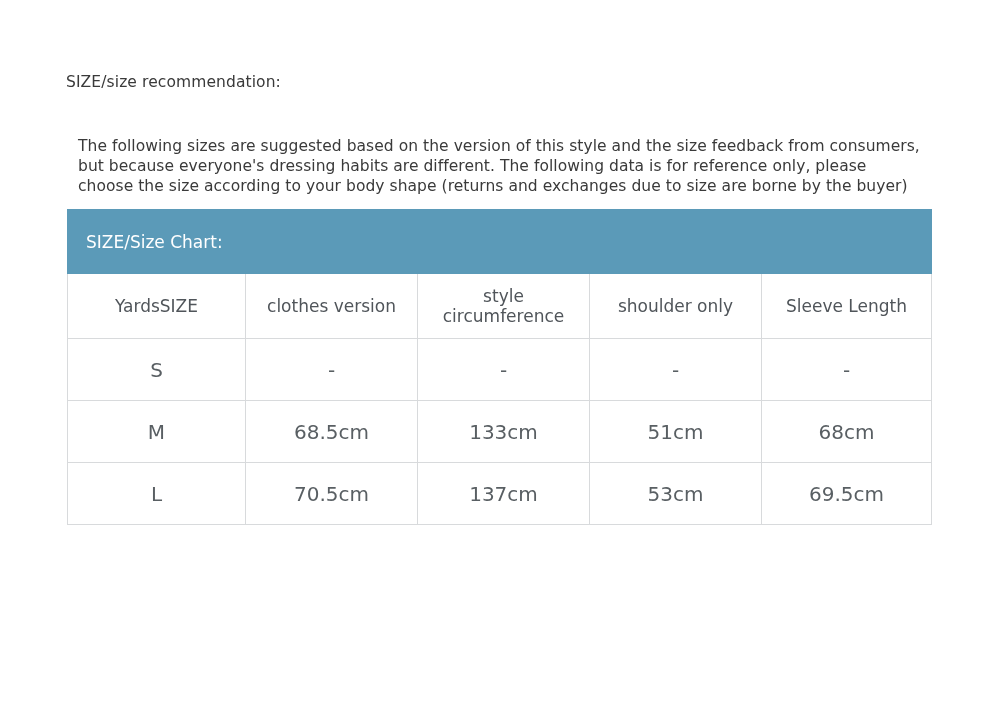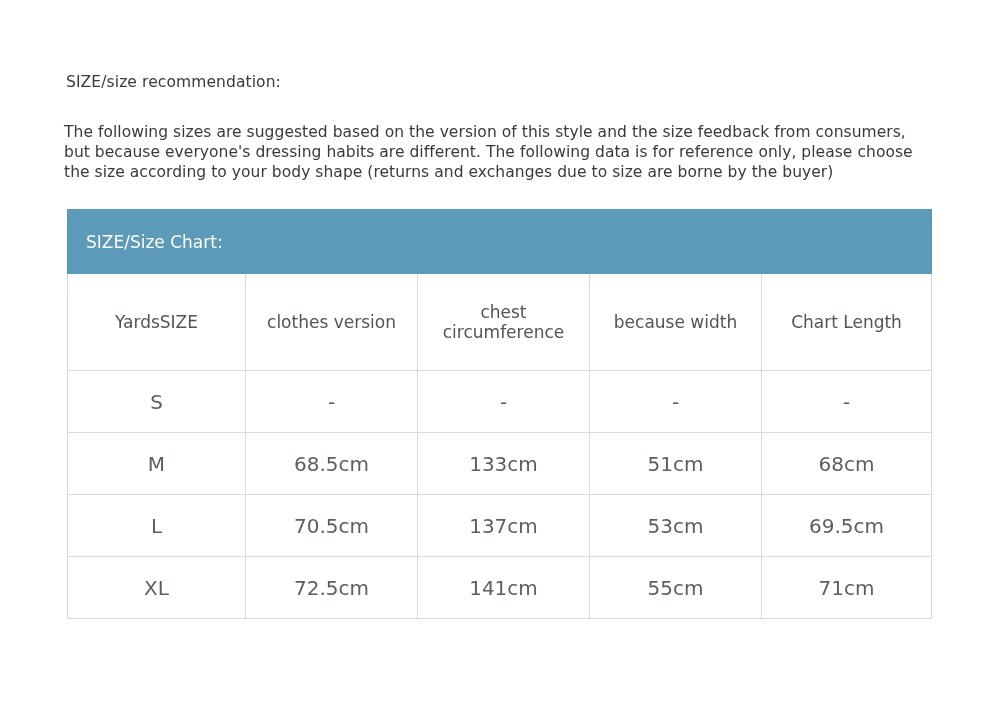--- a/index.html
+++ b/index.html
@@ -32,21 +32,21 @@
     position: absolute;
     left: 64px;
     top: 122px;
     width: 872px;
     font-size: 15.5px;
     line-height: 20px;
     color: #3a3a3a;
     letter-spacing: 0.05px;
   }
   .intro p {
-    margin: 0;
+    margin: 14px;
   }
   .table-wrap {
     position: absolute;
     left: 67px;
     top: 209px;
     width: 864px;
   }
   table.size-table {
     border-collapse: collapse;
     width: 864px;
@@ -74,21 +74,21 @@
   .col-b { width: 172px; }
   .col-c { width: 172px; }
   .col-d { width: 172px; }
   .col-e { width: 170px; }
 
   tr.head-row td {
     height: 64px;
     font-size: 17px;
     color: #50555a;
     line-height: 20px;
-    padding: 16px 6px;
+    padding: 0 6px;
   }
   tr.data-row td {
     height: 61px;
     font-size: 20px;
     color: #595f63;
   }
   tr.data-row td.size-name {
     font-size: 20px;
   }
 </style>
@@ -112,23 +112,23 @@
         <col class="col-d">
         <col class="col-e">
       </colgroup>
       <tbody>
         <tr>
           <td class="chart-title-cell" colspan="5">SIZE/Size Chart:</td>
         </tr>
         <tr class="head-row">
           <td>YardsSIZE</td>
           <td>clothes version</td>
-          <td>chest circumference</td>
-          <td>because width</td>
-          <td>Chart Length</td>
+          <td>style circumference</td>
+          <td>shoulder only</td>
+          <td>Sleeve Length</td>
         </tr>
 
         <tr class="data-row">
           <td class="size-name">S</td>
           <td>-</td>
           <td>-</td>
           <td>-</td>
           <td>-</td>
         </tr>
 
@@ -141,25 +141,18 @@
         </tr>
 
         <tr class="data-row">
           <td class="size-name">L</td>
           <td>70.5cm</td>
           <td>137cm</td>
           <td>53cm</td>
           <td>69.5cm</td>
         </tr>
 
-        <tr class="data-row">
-          <td class="size-name">XL</td>
-          <td>72.5cm</td>
-          <td>141cm</td>
-          <td>55cm</td>
-          <td>71cm</td>
-        </tr>
 
       </tbody>
     </table>
   </div>
 
 </div>
 
 </body></html>

